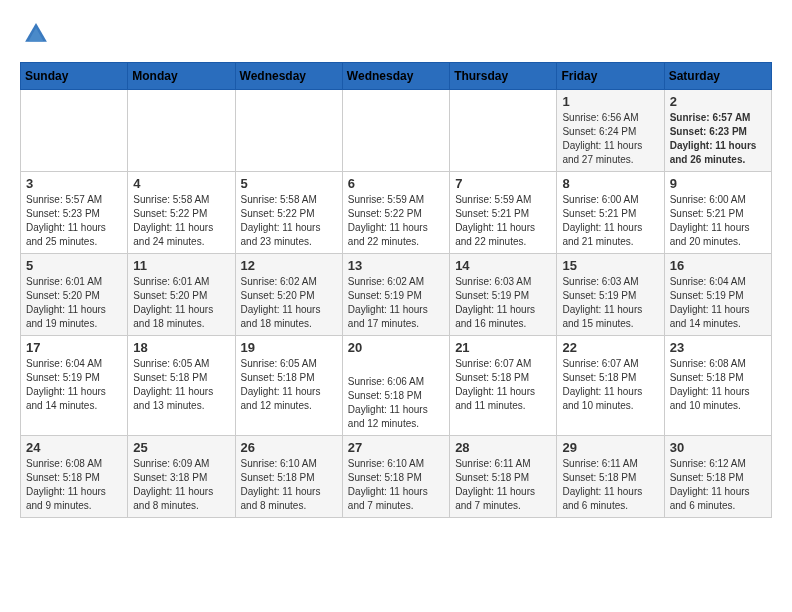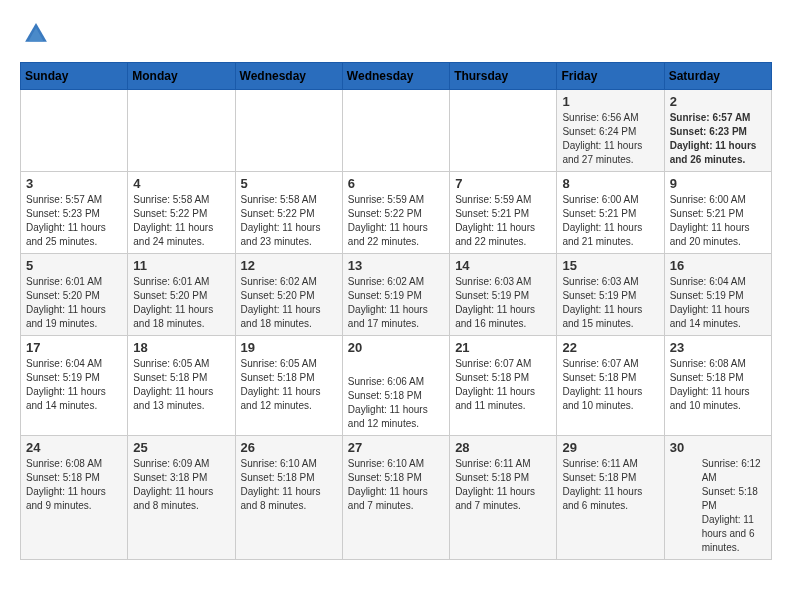--- a/index.html
+++ b/index.html
@@ -299,19 +299,19 @@
 Daylight: 11 hours and 7 minutes.</div>
         </td>
         <td>
           <span class="day-num">29</span>
           <div class="day-info" style="white-space: pre-line;">Sunrise: 6:11 AM
 Sunset: 5:18 PM
 Daylight: 11 hours and 6 minutes.</div>
         </td>
         <td>
           <span class="day-num">30</span>
-          <div class="day-info" style="white-space: pre-line; margin-left: 32px;">Sunrise: 6:12 AM
+          <div class="day-info" style="white-space: pre-line;">Sunrise: 6:12 AM
 Sunset: 5:18 PM
 Daylight: 11 hours and 6 minutes.</div>
         </td>
       </tr>
     </tbody>
 </table>
 
 </body></html>

